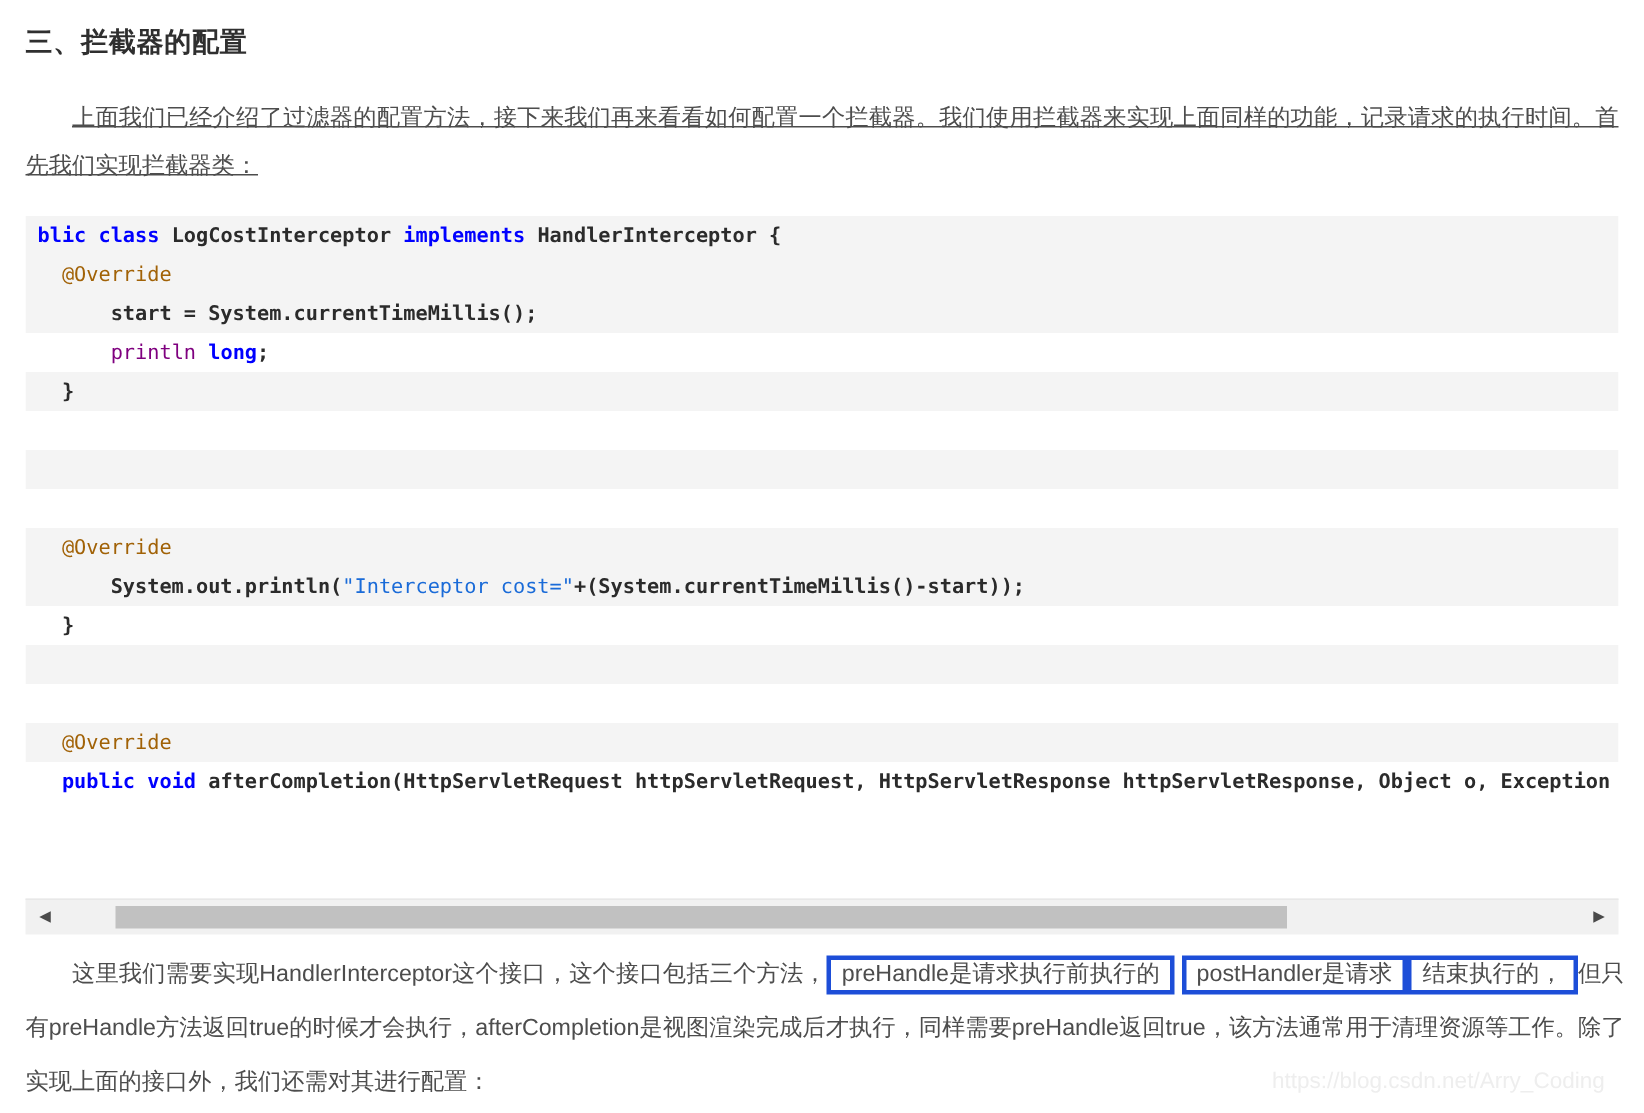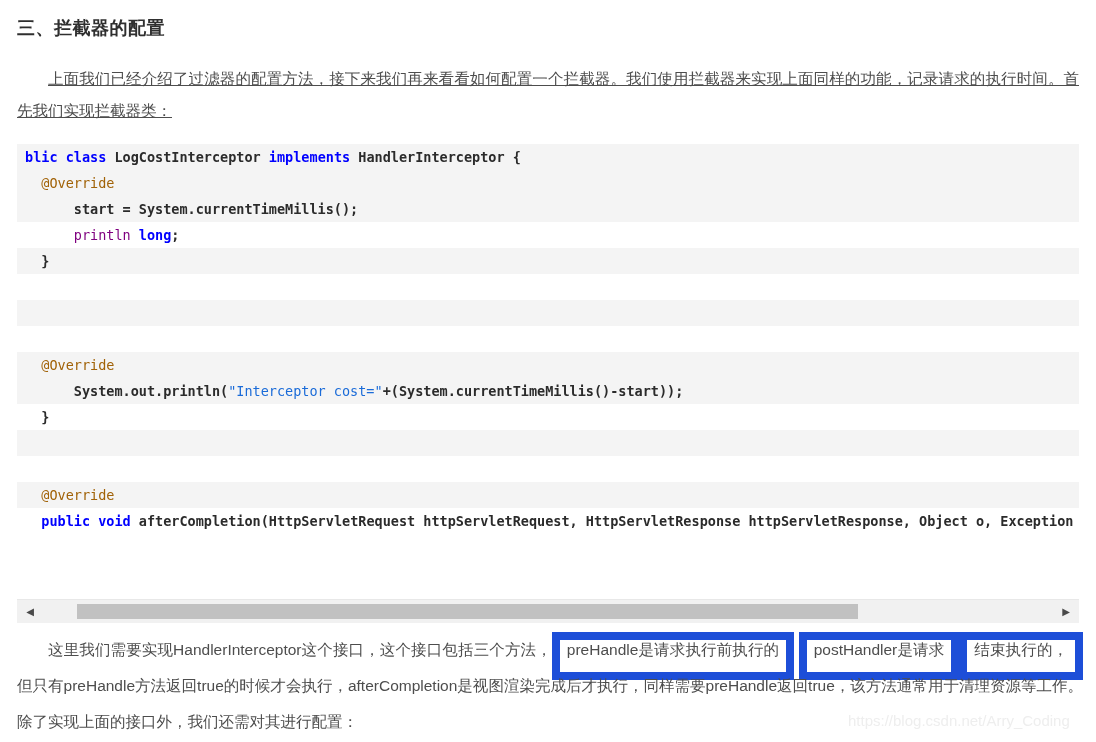--- a/index.html
+++ b/index.html
@@ -120,22 +120,22 @@
     left: 17px;
     top: 632px;
     width: 1066px;
     font-size: 15.5px;
     line-height: 36px;
     color: #4d4d4d;
     text-indent: 2em;
     text-align: justify;
   }
   .hl-box {
-    border: 8px solid #1d4ed8;
-    padding: 1px 7px 14px 7px;
+    border: 3px solid #1d4ed8;
+    padding: 1px 7px 2px 7px;
     box-decoration-break: clone;
     -webkit-box-decoration-break: clone;
     color: #4d4d4d;
   }
 
   
   .watermark {
     position: absolute;
     left: 848px;
     top: 712px;

